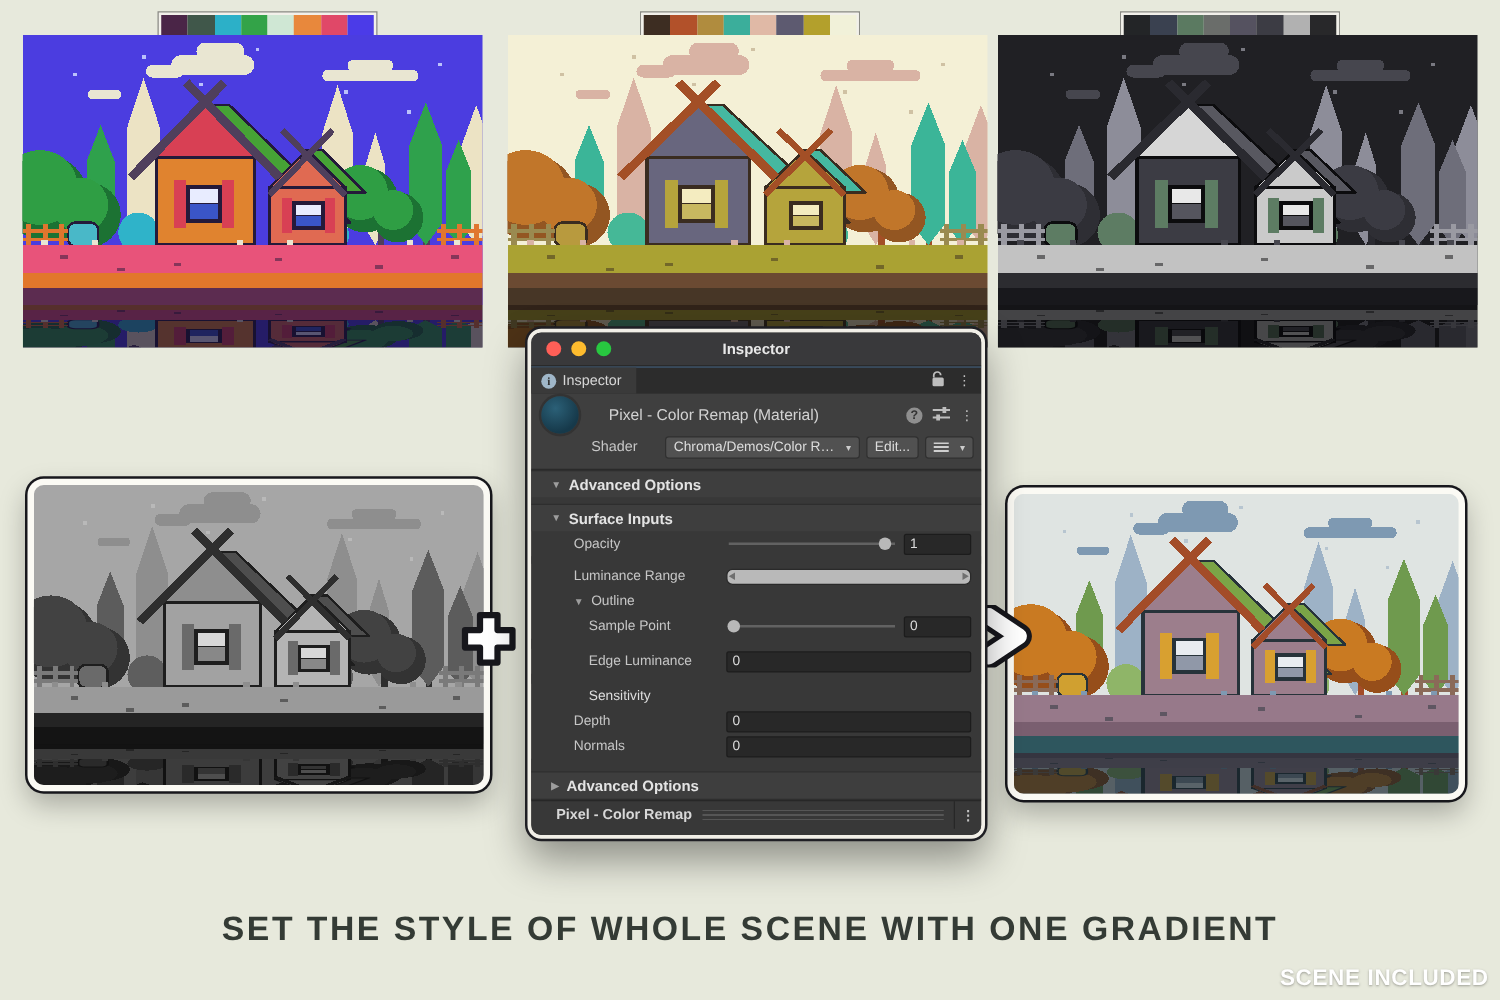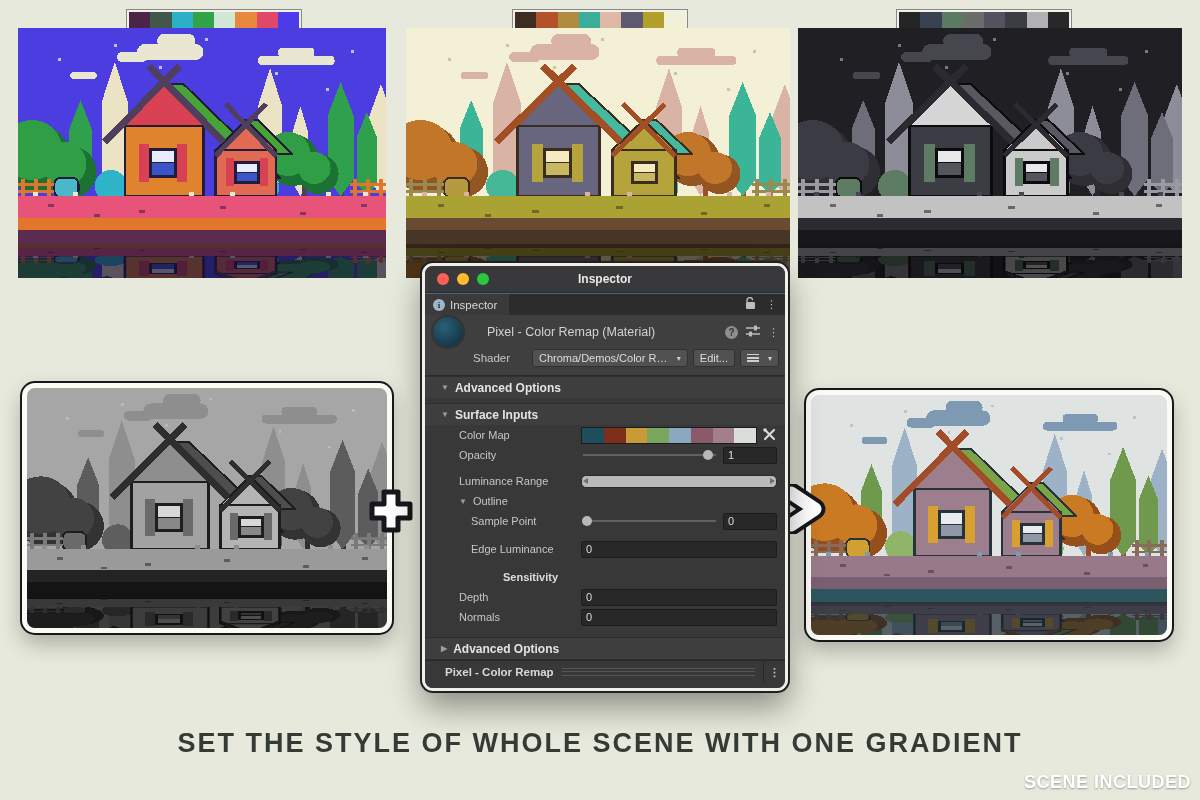--- a/index.html
+++ b/index.html
@@ -56,21 +56,21 @@
      background:repeating-linear-gradient(#cfcfcf 0 1.5px,transparent 1.5px 3.2px);}
   .body{background:#383838;}
   .hdr{display:flex;align-items:center;gap:6px;height:21px;background:#3e3e3e;border-top:1px solid #2e2e2e;
      padding-left:16px;font-weight:bold;font-size:12px;color:#e3e3e3;}
   .tri{font-size:8px;color:#9d9d9d;}
   .gap{height:5px;background:#383838;}
   .row{display:flex;align-items:center;height:20px;padding-right:8px;}
   .row .label{width:156px;box-sizing:border-box;padding-left:34px;white-space:nowrap;overflow:hidden;color:#c6c6c6;}
   .row.sub .label{padding-left:46px;}
   .row.subsub .label{}
-  .row .label.bold{font-weight:bold;color:#dedede;margin-left:32px;}
+  .row .label.bold{font-weight:normal;color:#dedede;}
   .ctrl{flex:1;display:flex;align-items:center;gap:5px;min-width:0;}
   .gradientbar{flex:1;height:15px;display:flex;border:1px solid #1c1c1c;}
   .gradientbar span{flex:1;}
   .slider{flex:1;position:relative;height:14px;}
   .slider .track{position:absolute;left:2px;right:2px;top:6px;height:2px;background:#626262;}
   .slider .handle{position:absolute;top:2px;width:10px;height:10px;border-radius:50%;background:#b8b8b8;}
   .field{background:#282828;border:1px solid #1c1c1c;border-radius:2px;height:15px;color:#dcdcdc;
      display:flex;align-items:center;padding:0 4px;font-size:11px;}
   .field.small{width:44px;flex:0 0 auto;}
   .field.wide{flex:1;}
@@ -704,44 +704,20 @@
       <div class="hdr">
         <span class="tri">▼</span>
         <span>Advanced Options</span>
       </div>
       <div class="gap"></div>
       <div class="hdr">
         <span class="tri">▼</span>
         <span>Surface Inputs</span>
       </div>
 
-      <div class="row">
-        <span class="label">Color Map</span>
-        <span class="ctrl">
-          <span class="gradientbar">
-              <span style="background:#1e4d5c"></span>
-              <span style="background:#7e2f1c"></span>
-              <span style="background:#c99b36"></span>
-              <span style="background:#7aa55c"></span>
-              <span style="background:#8aa9c1"></span>
-              <span style="background:#8a5a6b"></span>
-              <span style="background:#a37e8d"></span>
-              <span style="background:#d9ded9"></span>
-            </span>
-          <span>
-            <svg width="15" height="15" viewBox="0 0 15 15">
-                <g stroke="#d8d8d8" stroke-width="2.2" stroke-linecap="round">
-                  <line x1="3" y1="3" x2="12" y2="12"></line>
-                  <line x1="12" y1="3" x2="3" y2="12"></line>
-                </g>
-                <circle cx="3" cy="3" r="1.8" fill="#d8d8d8"></circle>
-              </svg>
-          </span>
-        </span>
-      </div>
 
       <div class="row">
         <span class="label">Opacity</span>
         <span class="ctrl">
           <span class="slider">
             <span class="track"></span>
               <span class="handle" style="left:89%;"></span>
           </span>
           <span class="field small">
               <span>1</span>

